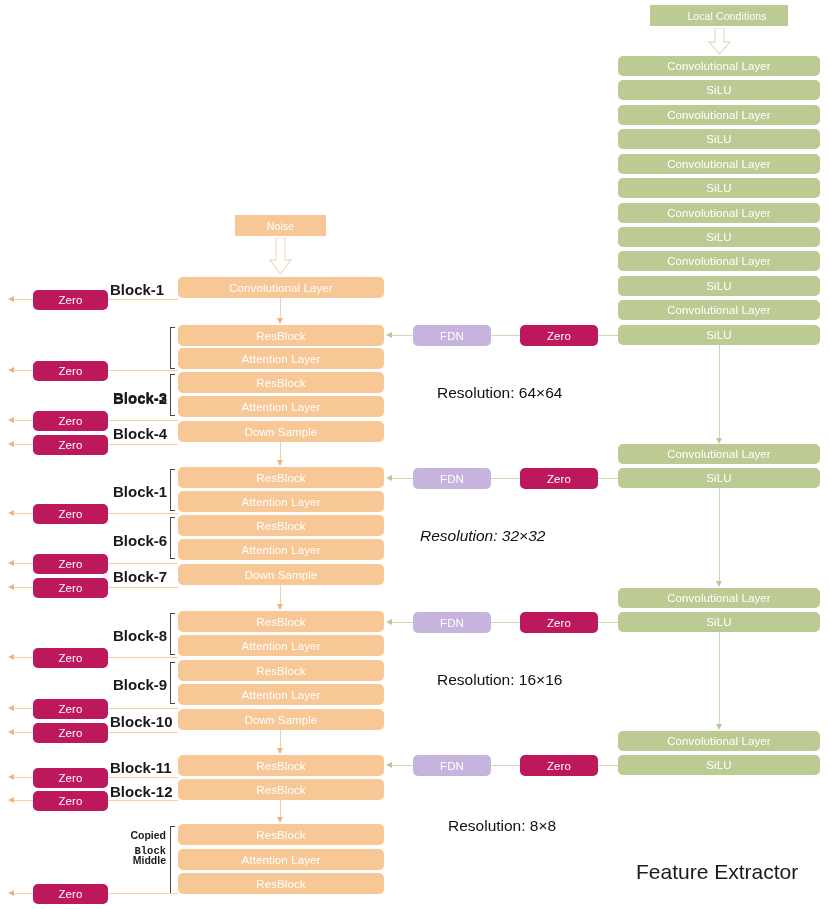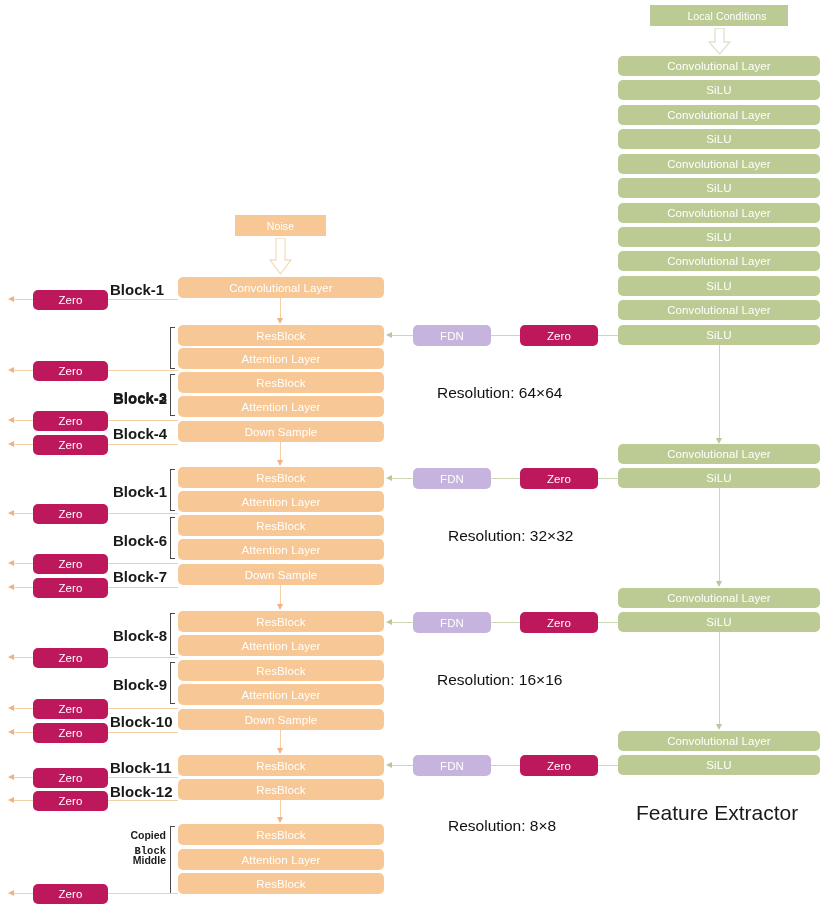--- a/index.html
+++ b/index.html
@@ -105,24 +105,24 @@
     border-top:1.3px solid #4a4a4a;
     border-bottom:1.3px solid #4a4a4a;
     width:5px;
   }
 </style>
 </head>
 <body>
 
 <div id="canvas">
 
-  <div class="title" style="left:636px;top:801px;">Feature Extractor</div>
+  <div class="title" style="left:636px;top:860px;">Feature Extractor</div>
 
   <div class="reslabel" style="left:437px;top:384px;">Resolution: 64×64</div>
-  <div class="reslabel" style="left:448px;top:527px;">Resolution: 32×32</div>
+  <div class="reslabel" style="left:420px;top:527px;font-style:italic;">Resolution: 32×32</div>
   <div class="reslabel" style="left:437px;top:671px;">Resolution: 16×16</div>
   <div class="reslabel" style="left:448px;top:817px;">Resolution: 8×8</div>
 
   <div class="blk orange sharp" style="left:235px;top:215px;width:91px;height:21px;font-size:10.5px;">Noise</div>
   <svg class="blockarrow" style="left:269px;top:238px;" width="23" height="38">
     <polygon points="7,0 16,0 16,22 22,22 11.5,36 1,22 7,22" fill="#ffffff" stroke="#f6ddc0" stroke-width="1.3"></polygon>
   </svg>
 
   <div class="blk green sharp" style="left:650px;top:5px;width:138px;height:21px;font-size:10.5px;padding-left:16px;">Local Conditions</div>
   <svg class="blockarrow" style="left:708px;top:28px;" width="23" height="28">

